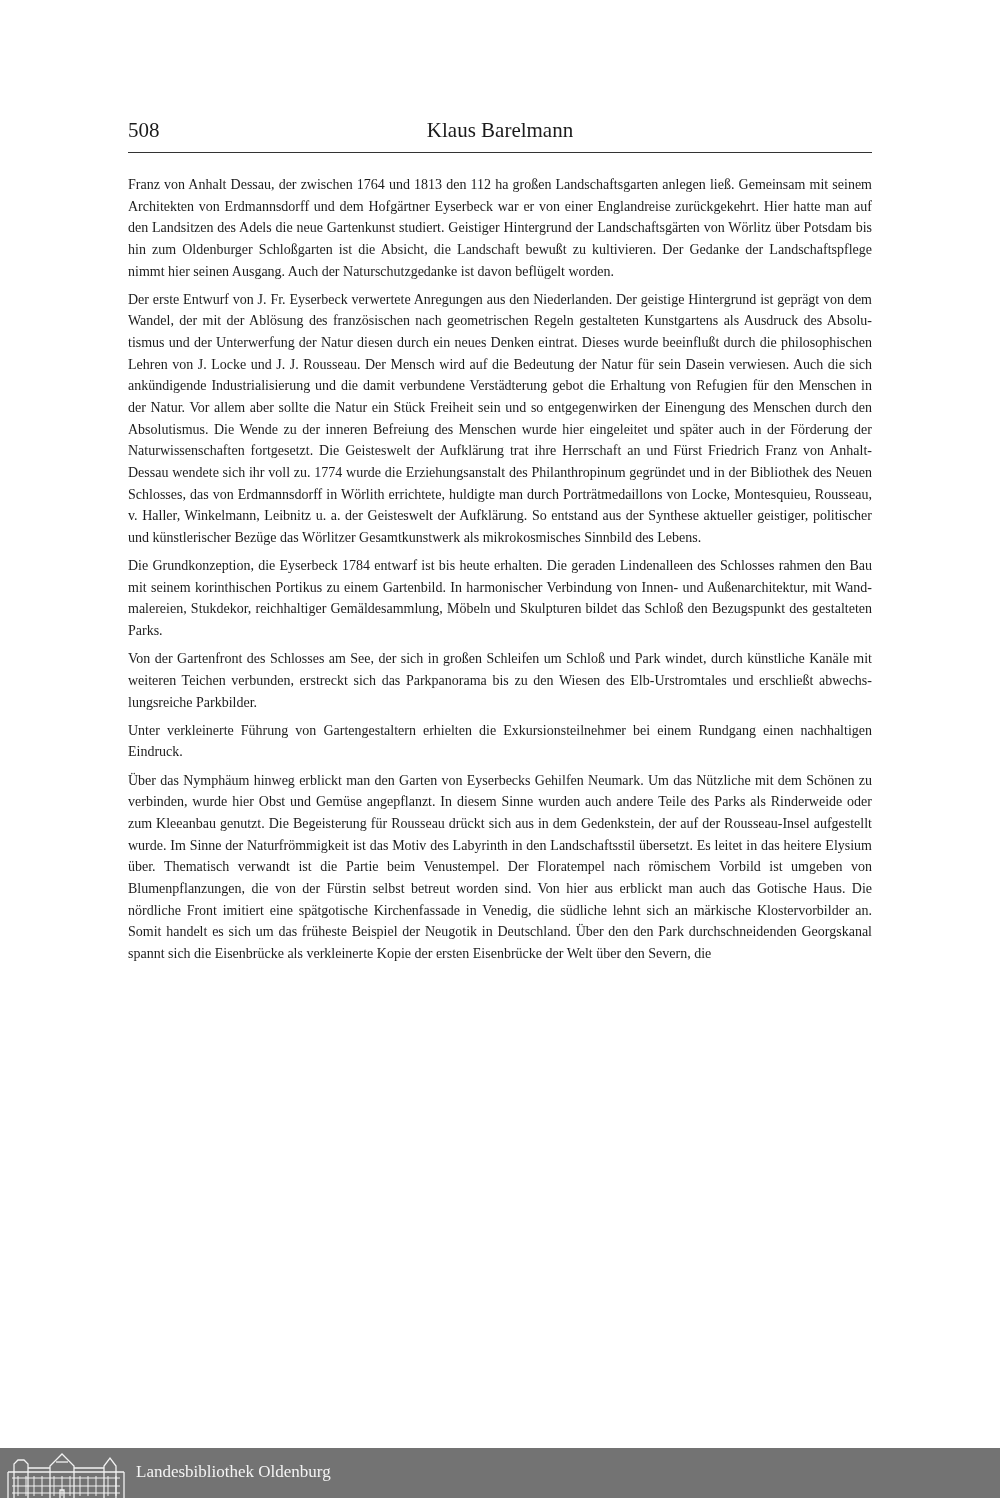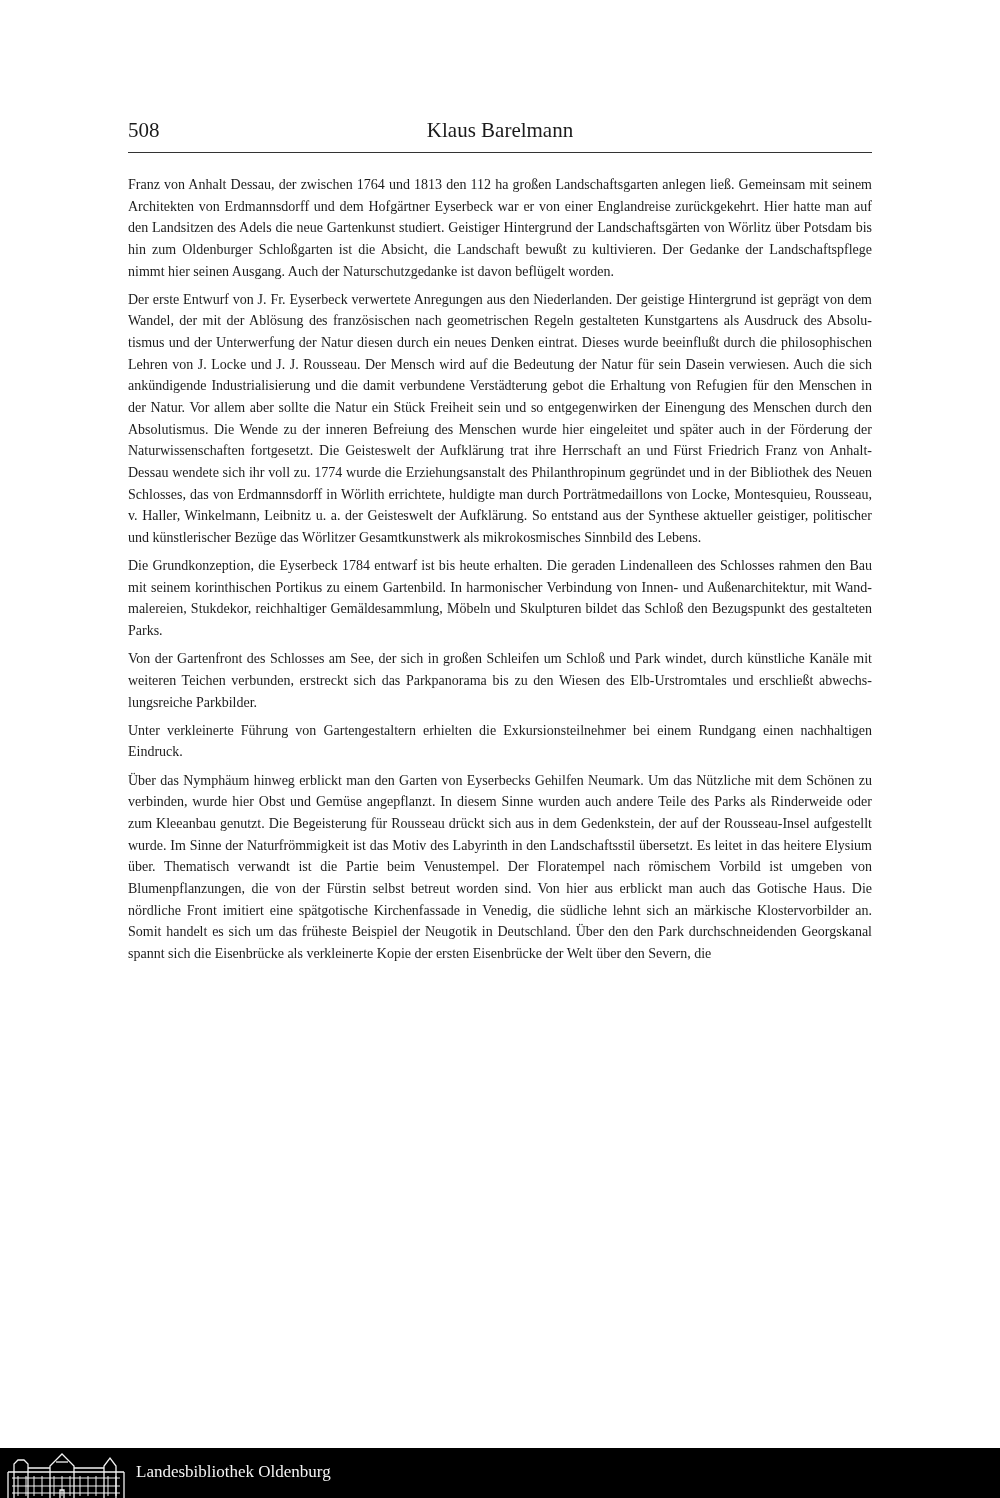--- a/index.html
+++ b/index.html
@@ -4,21 +4,21 @@
   <style>
     html, body { margin: 0; padding: 0; background: #ffffff; }
     body { width: 1000px; height: 1498px; position: relative; overflow: hidden; }
     .page { position: absolute; left: 128px; top: 118px; width: 744px; }
     .running-head { position: relative; height: 30px; font-family: "Liberation Serif", serif; font-size: 21px; color: #1a1a1a; }
     .page-number { position: absolute; left: 0; top: 0; }
     .running-title { position: absolute; left: 0; right: 0; top: 0; text-align: center; }
     .rule { position: absolute; left: 0; top: 34px; width: 744px; height: 0; border-top: 1.5px solid #333; }
     .body-text { position: absolute; left: 0; top: 56px; width: 744px; font-family: "Liberation Serif", serif; font-size: 14px; line-height: 21.65px; color: #1c1c1c; text-align: justify; }
     .body-text p { margin: 0 0 6.5px 0; hyphens: manual; }
-    .footer { position: absolute; left: 0; top: 1448px; width: 1000px; height: 50px; background: #000000; }
+    .footer { position: absolute; left: 0; top: 1448px; width: 1000px; height: 50px; background: #737373; }
     .footer-logo { position: absolute; left: 6px; top: 0; width: 120px; height: 50px; }
     .footer-text { position: absolute; left: 136px; top: 14px; font-family: "Liberation Serif", serif; font-size: 17px; color: #f4f4f4; }
   </style>
 </head>
 <body>
 
 <div class="page">
   <div class="running-head">
     <span class="page-number">508</span>
     <span class="running-title">Klaus Barelmann</span>

